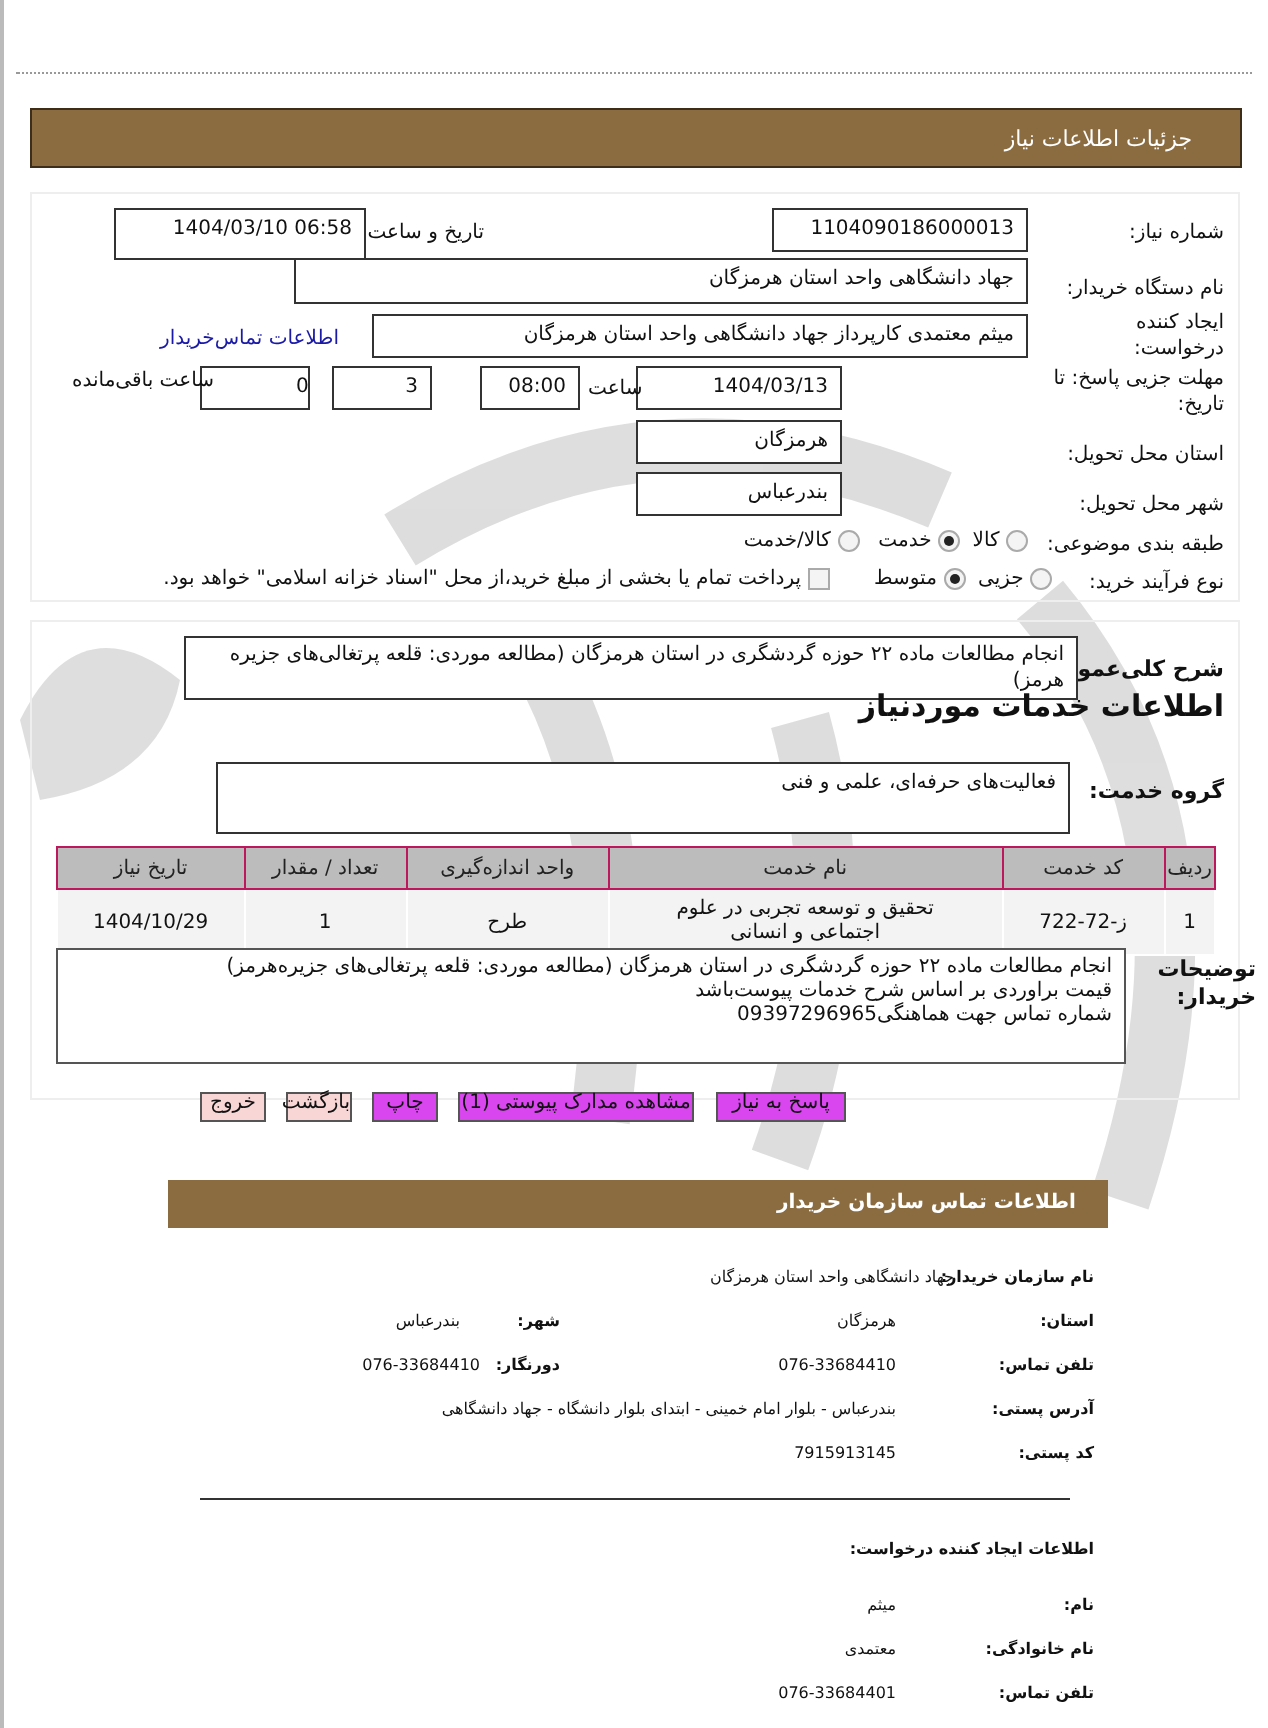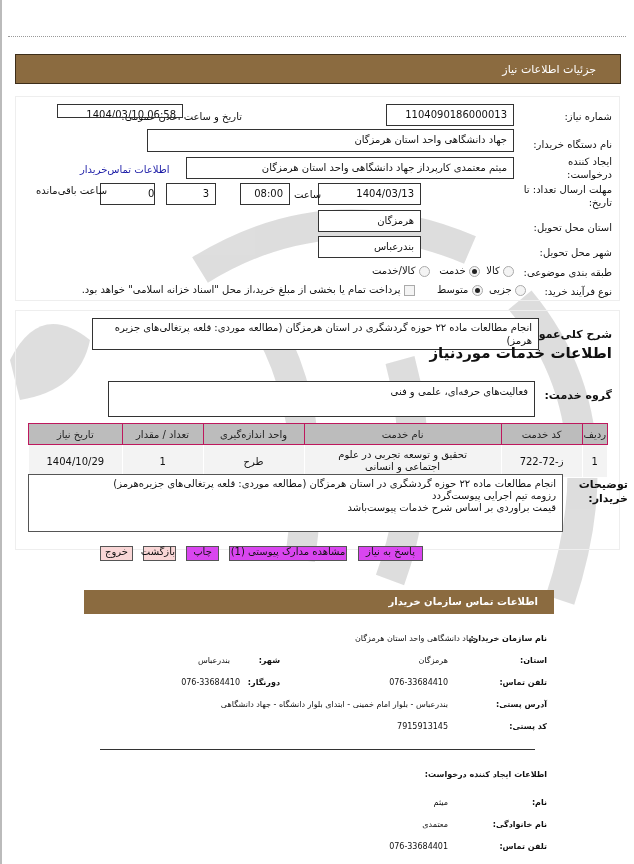--- a/index.html
+++ b/index.html
@@ -53,30 +53,30 @@
 
 <div class="hdr">
   <span>جزئیات اطلاعات نیاز</span>
 </div>
 
 <div class="panel" style="top:96px;height:205px;"></div>
 
 <div class="lbl" style="right:22px;top:111px;">شماره نیاز:</div>
 <div class="box ltr" style="left:386px;top:104px;width:128px;height:22px;text-align:right;">1104090186000013</div>
 <div class="lbl" style="right:392px;top:111px;">تاریخ و ساعت اعلان عمومی:</div>
-<div class="box" style="left:57px;top:104px;width:126px;height:14px;direction:ltr;text-align:right;">1404/03/10 06:58</div>
+<div class="box" style="left:57px;top:104px;width:126px;height:26px;direction:ltr;text-align:right;">1404/03/10 06:58</div>
 
 <div class="lbl" style="right:22px;top:139px;">نام دستگاه خریدار:</div>
 <div class="box" style="left:147px;top:129px;width:367px;height:23px;">جهاد دانشگاهی واحد استان هرمزگان</div>
 
 <div class="lbl" style="right:22px;top:155px;width:60px;white-space:normal;line-height:13px;">ایجاد کننده درخواست:</div>
 <div class="box" style="left:186px;top:157px;width:328px;height:22px;">میثم معتمدی کارپرداز جهاد دانشگاهی واحد استان هرمزگان</div>
 <a class="lbl lnk" style="left:80px;top:164px;">اطلاعات تماس‌خریدار</a>
 
-<div class="lbl" style="right:22px;top:183px;width:90px;white-space:normal;line-height:13px;">مهلت ارسال تعداد: تا تاریخ:</div>
+<div class="lbl" style="right:22px;top:183px;width:90px;white-space:normal;line-height:13px;">مهلت جزیی پاسخ: تا تاریخ:</div>
 <div class="box" style="left:318px;top:183px;width:103px;height:22px;direction:ltr;text-align:right;">1404/03/13</div>
 <div class="lbl" style="left:294px;top:189px;">ساعت</div>
 <div class="box" style="left:240px;top:183px;width:50px;height:22px;direction:ltr;text-align:right;">08:00</div>
 <div class="lbl" style="left:186px;top:185px;">روز</div>
 <div class="box" style="left:166px;top:183px;width:50px;height:22px;direction:ltr;text-align:right;">3</div>
 <div class="box" style="left:100px;top:183px;width:50px;height:22px;direction:ltr;text-align:right;padding-left:47px;">00:54:25</div>
 <div class="lbl" style="left:36px;top:185px;">ساعت باقی‌مانده</div>
 
 <div class="lbl" style="right:22px;top:222px;">استان محل تحویل:</div>
 <div class="box" style="left:318px;top:210px;width:103px;height:22px;">هرمزگان</div>
@@ -129,22 +129,22 @@
       <td>طرح</td>
       <td>1</td>
       <td>1404/10/29</td>
     </tr>
   </tbody>
 </table>
 
 <div class="lbl bold" style="right:6px;top:478px;width:46px;white-space:normal;font-size:11px;line-height:14px;">توضیحات خریدار:</div>
 <div class="box" style="left:28px;top:474px;width:535px;height:58px;line-height:12px;padding-top:3px;border-color:#555;">
   <div>انجام مطالعات ماده ۲۲ حوزه گردشگری در استان هرمزگان (مطالعه موردی: قلعه پرتغالی‌های جزیره‌هرمز)</div>
-  <div>رزومه تیم اجرایی پیوست‌گردد</div>
   <div>قیمت براوردی بر اساس شرح خدمات پیوست‌باشد</div>
+  <div>شماره تماس جهت هماهنگی09397296965</div>
 </div>
 
 <div class="btn g" style="left:358px;width:65px;">پاسخ به نیاز</div>
 <div class="btn g" style="left:229px;width:118px;">مشاهده مدارک پیوستی (1)</div>
 <div class="btn g" style="left:186px;width:33px;">چاپ</div>
 <div class="btn r" style="left:143px;width:33px;">بازگشت</div>
 <div class="btn r" style="left:100px;width:33px;">خروج</div>
 
 <div class="hdr2">
   <span>اطلاعات تماس سازمان خریدار</span>

